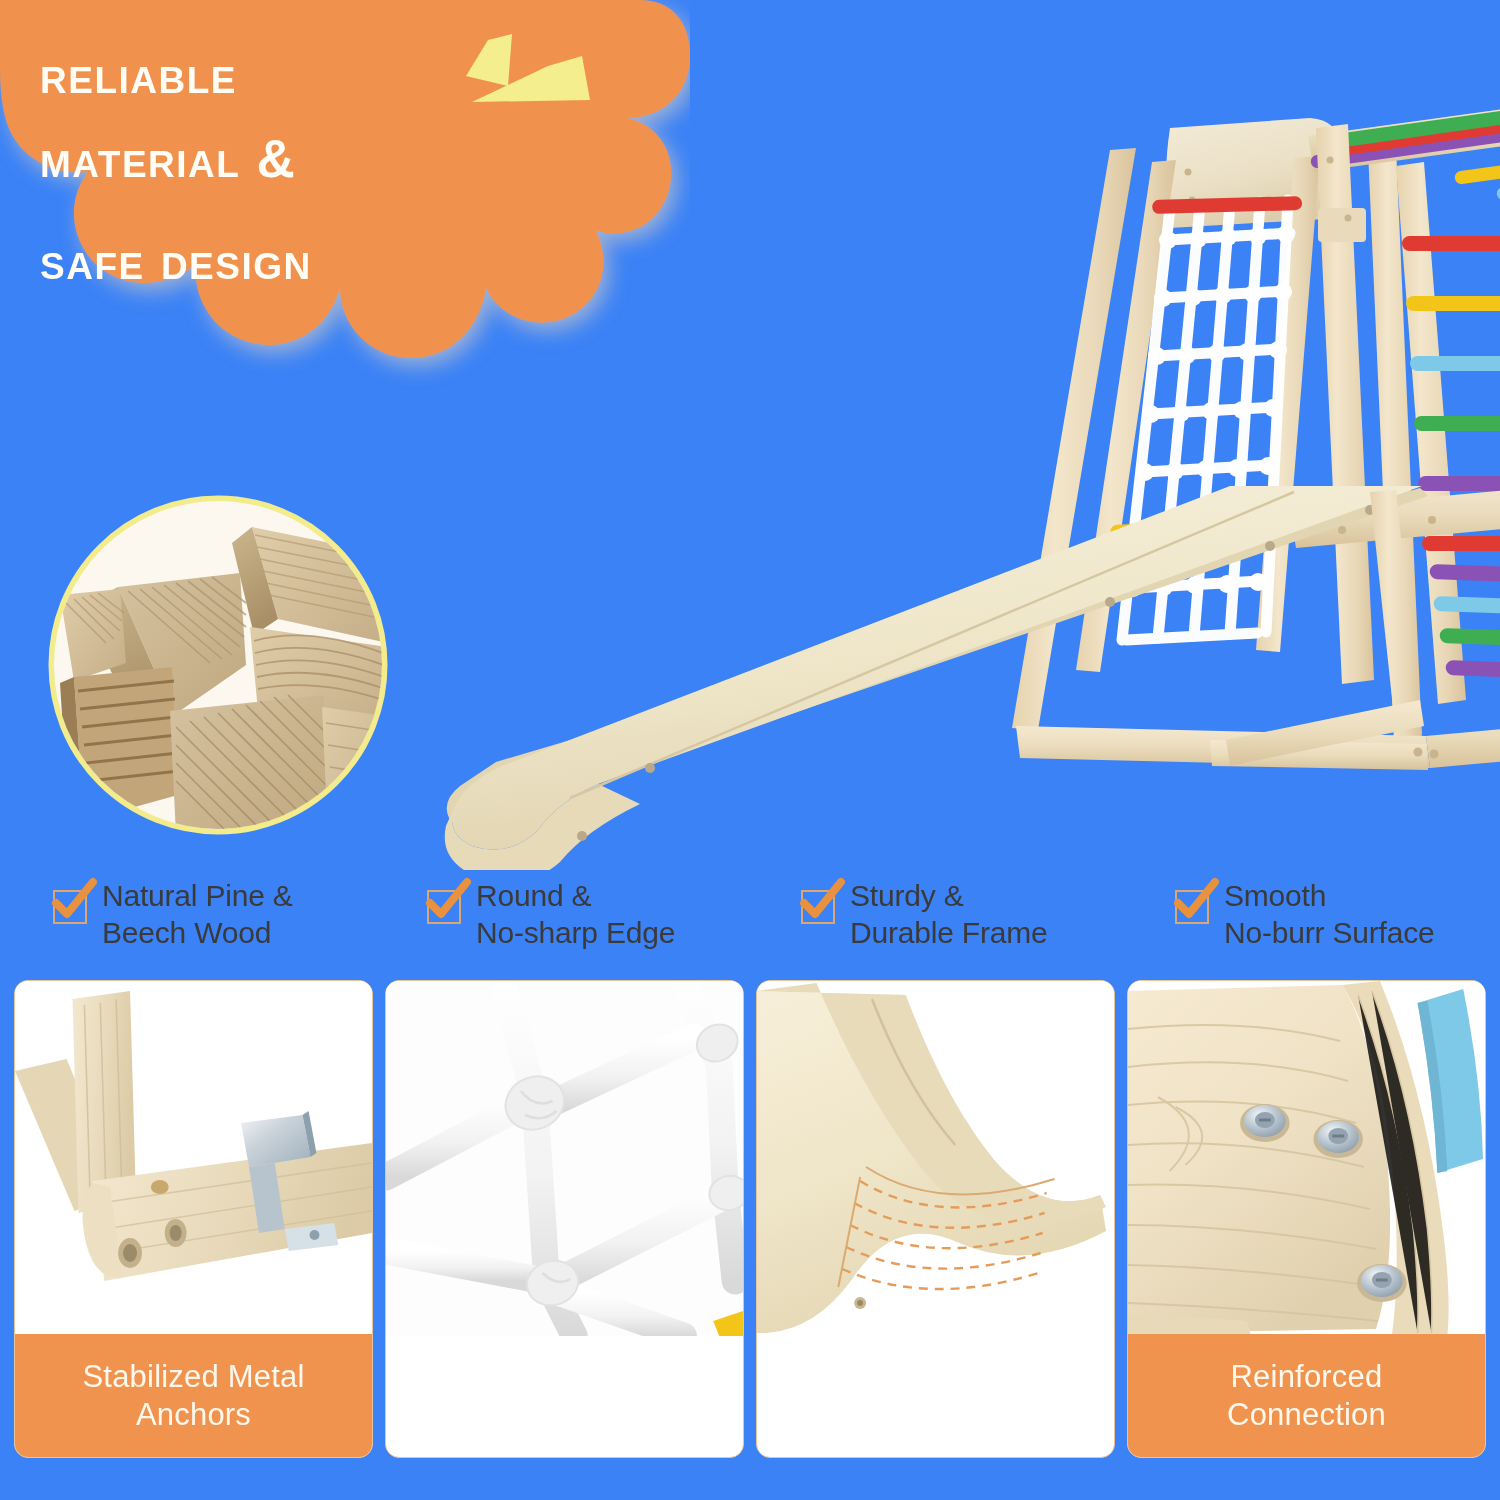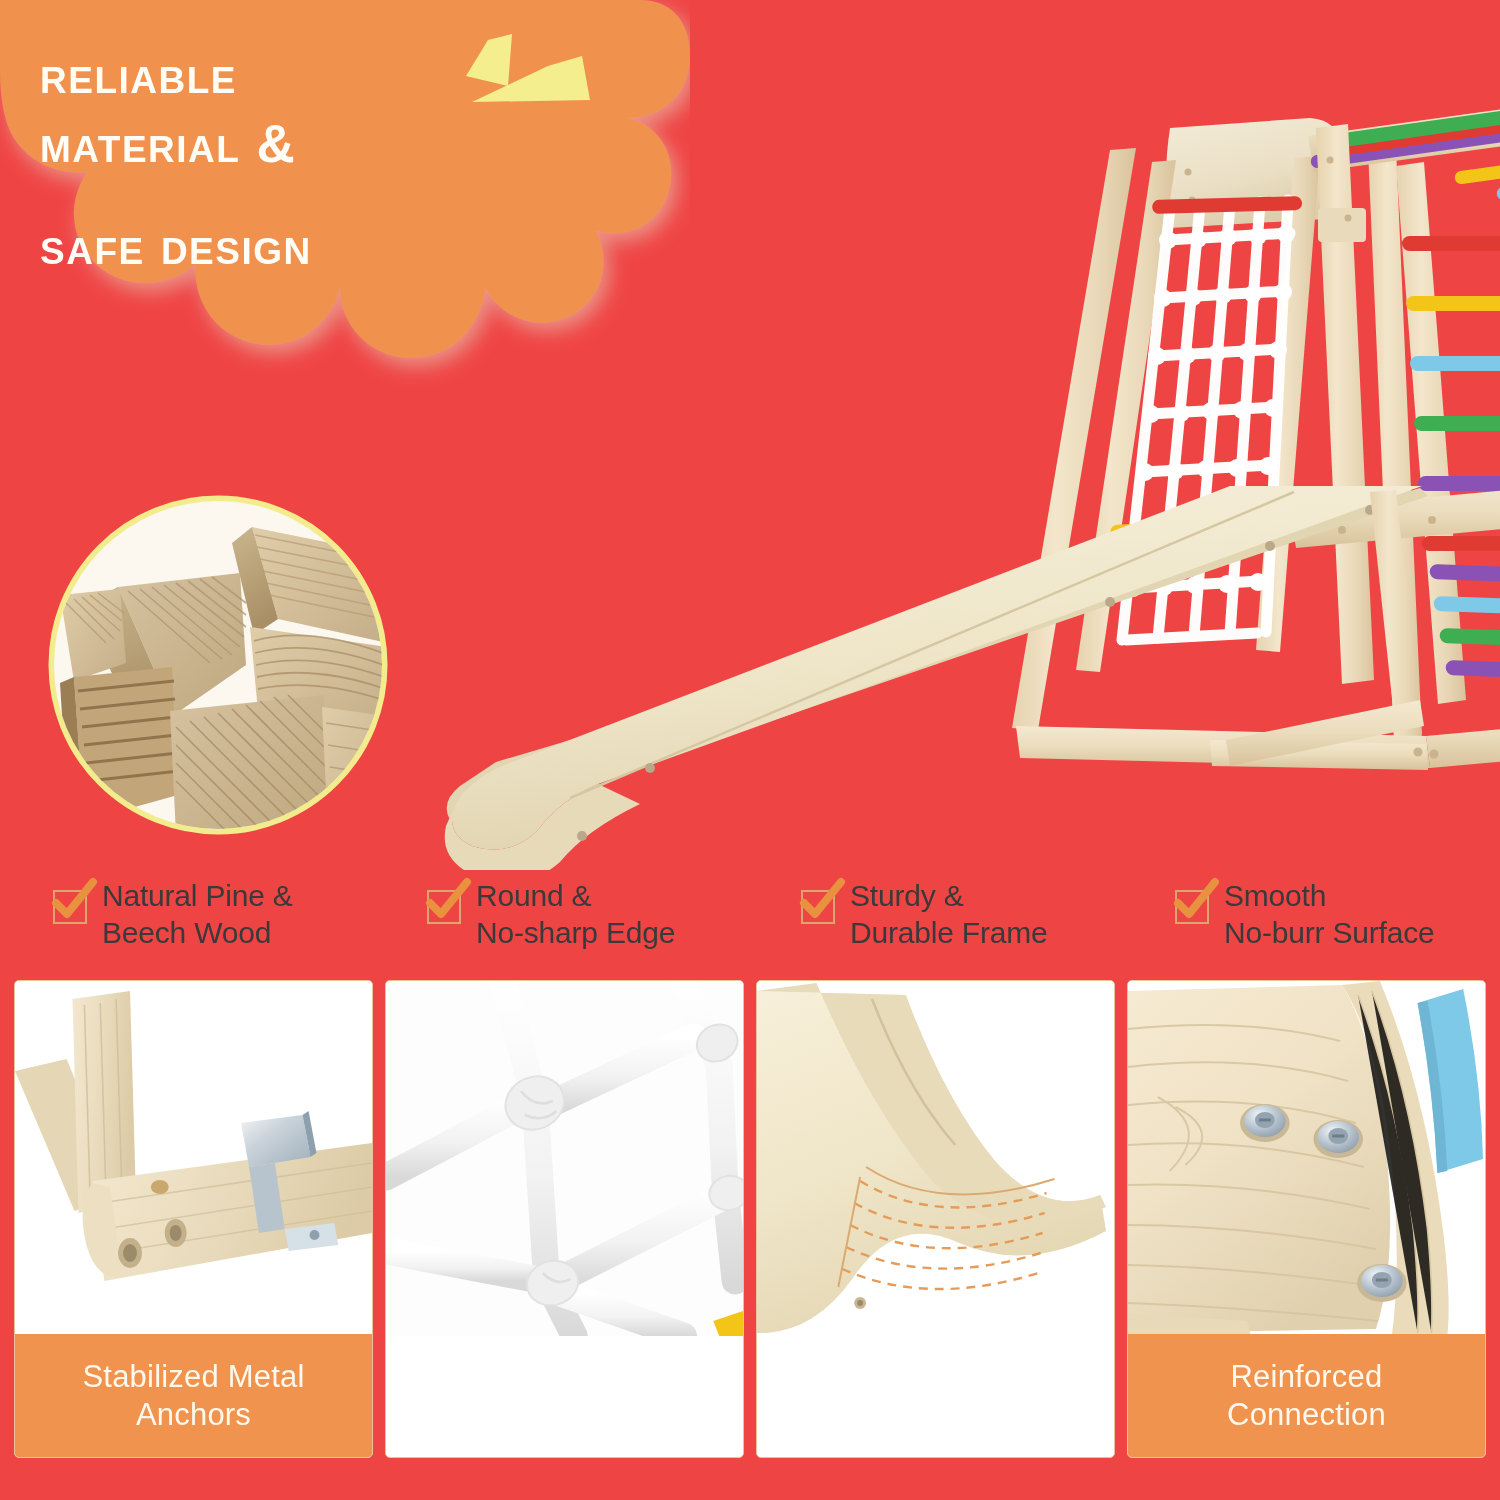--- a/index.html
+++ b/index.html
@@ -6,21 +6,21 @@
   * { box-sizing: border-box; margin: 0; padding: 0; }
   html, body {
     width: 1500px; height: 1500px;
     font-family: "Liberation Sans", sans-serif;
     background: #FDF7EF;
     overflow: hidden;
   }
   #page {
     position: relative;
     width: 1500px; height: 1500px;
-    background: #ef4444;
+    background: #3b82f6;
   }
 
   
   .header-banner {
     position: absolute;
     left: 0; top: 0;
     width: 690px; height: 430px;
     z-index: 5;
   }
   .header-banner svg { display: block; }
@@ -31,21 +31,21 @@
     z-index: 7;
     color: #FFFDF6;
     font-size: 53px;
     font-weight: bold;
     line-height: 1.31;
     letter-spacing: 1.5px;
     font-variant: small-caps;
     text-transform: lowercase;
   }
   .header-title .l1 { display:block; }
-  .header-title .l2 { display:block; }
+  .header-title .l2 { display:block;margin-top:15px; }
   .header-title .l3 { display:block;margin-top:32px; }
   .starburst {
     position: absolute;
     left: 440px; top: 28px;
     z-index: 8;
   }
 
   
   .hero-photo {
     position: absolute;
@@ -113,21 +113,21 @@
     left: 14px; top: 980px;
     width: 1472px; height: 478px;
     display: flex;
     gap: 12px;
     z-index: 6;
   }
   .detail-card {
     position: relative;
     flex: 1 1 0;
     border: 1.5px solid #E8C49A;
-    border-radius: 5px;
+    border-radius: 14px;
     overflow: hidden;
     background: #FFFFFF;
   }
   .card-photo {
     position: absolute;
     left: 0; top: 0; right: 0;
     height: 355px;
     background: #FFFFFF;
     overflow: hidden;
   }

